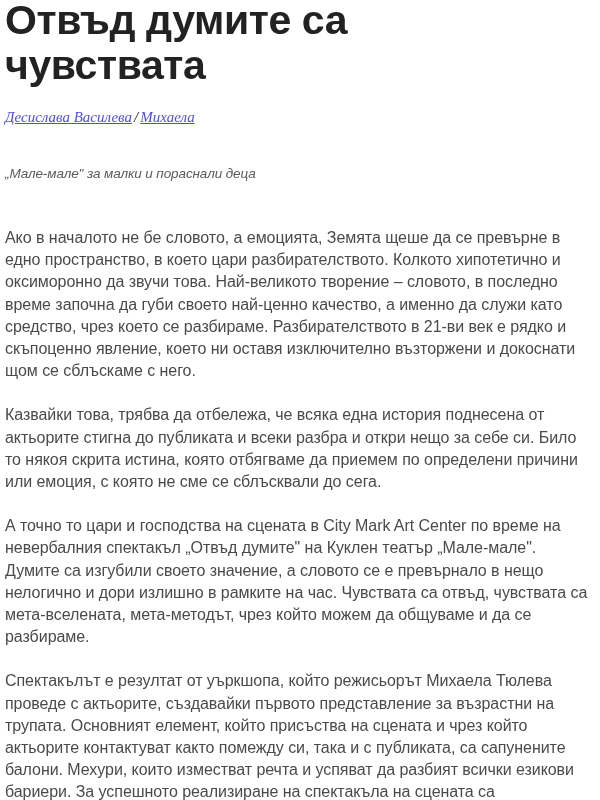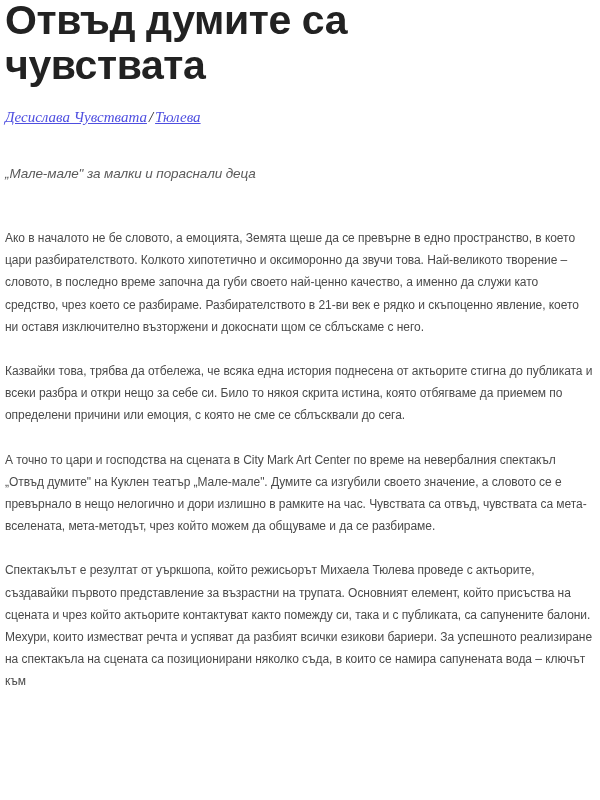--- a/index.html
+++ b/index.html
@@ -69,36 +69,36 @@
     letter-spacing: -0.1px;
   }
   .body-copy {
     position: relative;
     top: 98px;
   }
   .body-copy p {
     margin: 0 0 22px 0;
     padding: 0;
     font-family: "Liberation Sans", "DejaVu Sans", sans-serif;
-    font-size: 12px;
+    font-size: 16px;
     line-height: 22.2px;
     color: #4a4a4a;
     letter-spacing: -0.05px;
     text-align: left;
   }
 </style>
 </head>
 <body>
 
 <div class="page">
 
   <h1 class="article-title">Отвъд думите са чувствата</h1>
 
   <div class="byline">
-    <a href="#" class="byline-author">Десислава Чувствата</a><span class="sep">/</span><a href="#" class="byline-category">Тюлева</a>
+    <a href="#" class="byline-author">Десислава Василева</a><span class="sep">/</span><a href="#" class="byline-category">Михаела</a>
   </div>
 
   <div class="subtitle">„Мале-мале" за малки и пораснали деца</div>
 
   <div class="body-copy">
     <p>Ако в началото не бе словото, а емоцията, Земята щеше да се превърне в едно пространство, в което цари разбирателството. Колкото хипотетично и оксиморонно да звучи това. Най-великото творение – словото, в последно време започна да губи своето най-ценно качество, а именно да служи като средство, чрез което се разбираме. Разбирателството в 21-ви век е рядко и скъпоценно явление, което ни оставя изключително възторжени и докоснати щом се сблъскаме с него.</p>
     <p>Казвайки това, трябва да отбележа, че всяка една история поднесена от актьорите стигна до публиката и всеки разбра и откри нещо за себе си. Било то някоя скрита истина, която отбягваме да приемем по определени причини или емоция, с която не сме се сблъсквали до сега.</p>
     <p>А точно то цари и господства на сцената в City Mark Art Center по време на невербалния спектакъл „Отвъд думите" на Куклен театър „Мале-мале". Думите са изгубили своето значение, а словото се е превърнало в нещо нелогично и дори излишно в рамките на час. Чувствата са отвъд, чувствата са мета-вселената, мета-методът, чрез който можем да общуваме и да се разбираме.</p>
     <p>Спектакълът е резултат от уъркшопа, който режисьорът Михаела Тюлева проведе с актьорите, създавайки първото представление за възрастни на трупата. Основният елемент, който присъства на сцената и чрез който актьорите контактуват както помежду си, така и с публиката, са сапунените балони. Мехури, които изместват речта и успяват да разбият всички езикови бариери. За успешното реализиране на спектакъла на сцената са позиционирани няколко съда, в които се намира сапунената вода – ключът към</p>
   </div>

